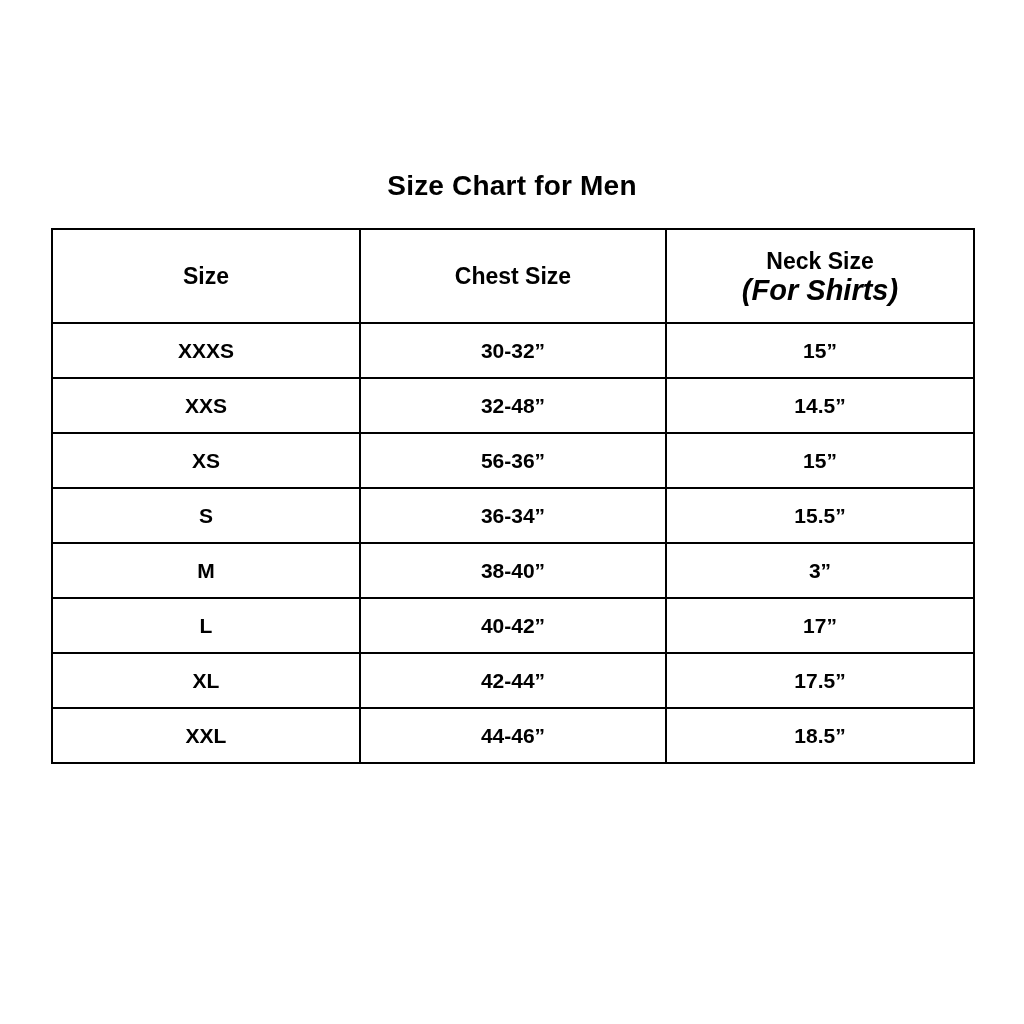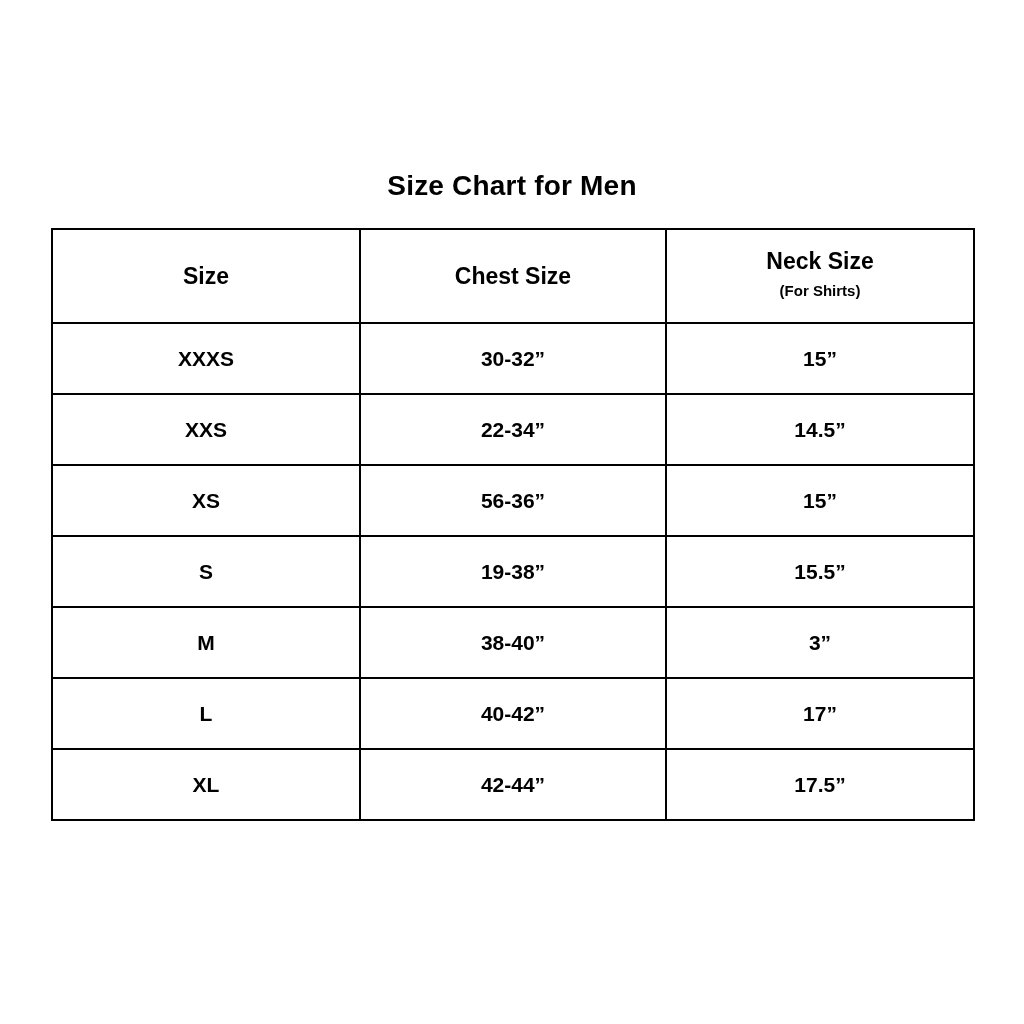--- a/index.html
+++ b/index.html
@@ -52,28 +52,29 @@
   }
   table.size-table thead th {
     height: 92px;
     font-size: 23px;
     line-height: 29px;
     vertical-align: middle;
     padding: 0 6px;
   }
   table.size-table thead th .sub {
     display: block;
-    font-size: 15px;
+    font-size: 29px;
     font-weight: bold;
+    font-style: italic;
   }
   table.size-table tbody td {
     height: 53px;
     font-size: 21px;
     vertical-align: middle;
-    padding: 8px 6px;
+    padding: 0 6px;
   }
 </style>
 </head>
 <body>
 
 <div class="page">
 
   <div class="chart-title">Size Chart for Men</div>
 
   <table class="size-table">
@@ -93,44 +94,49 @@
       </tr>
     </thead>
     <tbody>
       <tr>
         <td>XXXS</td>
         <td>30-32”</td>
         <td>15”</td>
       </tr>
       <tr>
         <td>XXS</td>
-        <td>22-34”</td>
+        <td>32-48”</td>
         <td>14.5”</td>
       </tr>
       <tr>
         <td>XS</td>
         <td>56-36”</td>
         <td>15”</td>
       </tr>
       <tr>
         <td>S</td>
-        <td>19-38”</td>
+        <td>36-34”</td>
         <td>15.5”</td>
       </tr>
       <tr>
         <td>M</td>
         <td>38-40”</td>
         <td>3”</td>
       </tr>
       <tr>
         <td>L</td>
         <td>40-42”</td>
         <td>17”</td>
       </tr>
       <tr>
         <td>XL</td>
         <td>42-44”</td>
         <td>17.5”</td>
       </tr>
+      <tr>
+        <td>XXL</td>
+        <td>44-46”</td>
+        <td>18.5”</td>
+      </tr>
     </tbody>
   </table>
 
 </div>
 
 </body></html>

